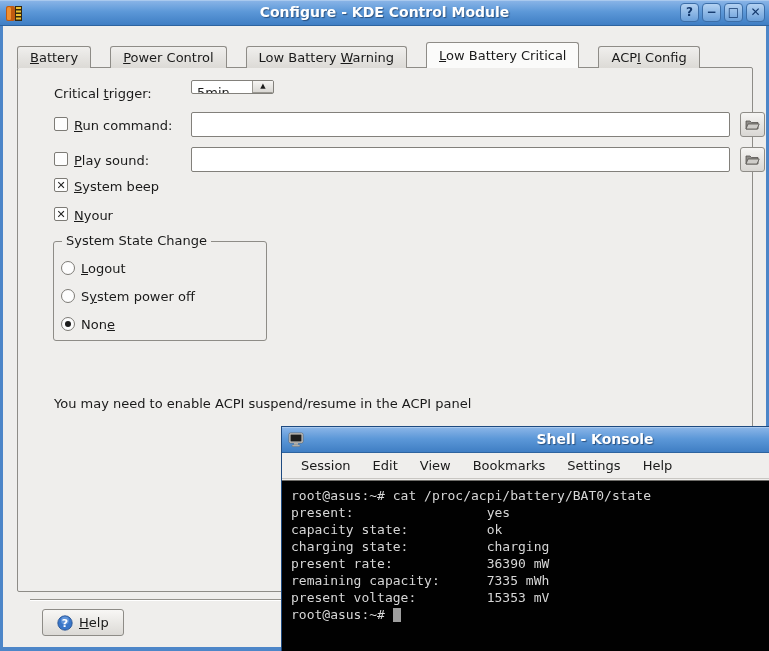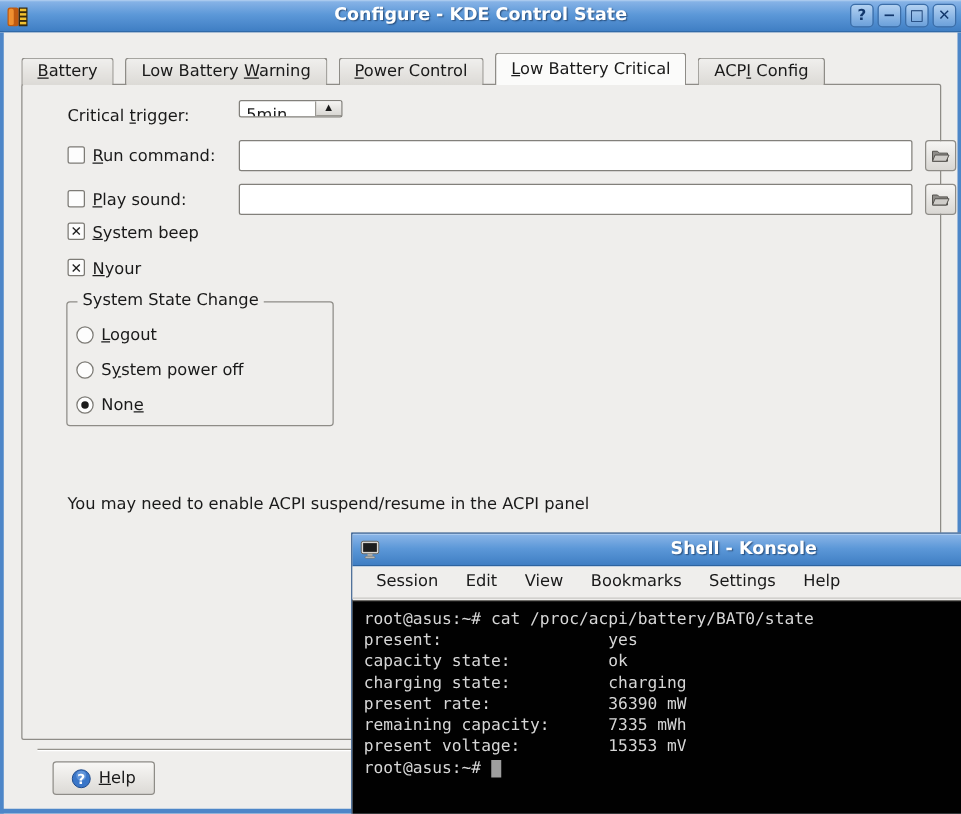--- a/index.html
+++ b/index.html
@@ -19,21 +19,21 @@
   .tb-btn { width:19px; height:19px; border-radius:4px; border:1px solid #3c6ea8;
     background:linear-gradient(to bottom,#b4d2f2,#6ba0da);
     color:#12376b; font-weight:bold; font-size:12px; line-height:17px; text-align:center; cursor:default; }
   .win-body { position:absolute; left:0; right:0; top:26px; bottom:0; background:#efeeec;
     border-left:3px solid #4d86c8; border-right:3px solid #4d86c8; border-bottom:4px solid #4d86c8; }
 
   
   .tabs { position:absolute; left:17px; top:42px; height:26px; display:flex; align-items:flex-end; z-index:3; }
   .tab { height:22px; padding:0 12px; display:flex; align-items:center;
     background:linear-gradient(to bottom,#f0efed,#dcdad6);
-    border:1px solid #8e8c87; border-bottom:none; border-radius:3px 3px 0 0; margin-right:9px; white-space:pre; }
+    border:1px solid #8e8c87; border-bottom:none; border-radius:3px 3px 0 0; margin-right:19px; white-space:pre; }
   .tab.active { height:26px; background:#fbfbfa;justify-content:flex-end; }
   .tab-pane { position:absolute; left:17px; top:67px; width:736px; height:525px;
     border:1px solid #8e8c87; border-radius:2px; background:#efeeec; z-index:1; }
 
   
   .abs { position:absolute;margin-left:24px; }
   .field-label { white-space:pre; z-index:2; }
   .spinbox { left:167px; top:80px; width:83px; height:14px; border:1px solid #82807b;
     border-radius:2px; background:#fff; display:flex; z-index:2; overflow:hidden; }
   .spin-text { flex:1; padding:4px 0 0 5px; }
@@ -86,35 +86,35 @@
   <div class="titlebar">
     <svg class="app-icon" viewBox="0 0 18 18">
       <rect x="1" y="2" width="9" height="15" rx="2" fill="#c05a10"></rect>
       <rect x="2" y="3" width="4" height="13" rx="1.5" fill="#f09030"></rect>
       <rect x="10" y="2" width="7" height="15" fill="#35280f"></rect>
       <rect x="11" y="3" width="5" height="2" fill="#f0c030"></rect>
       <rect x="11" y="6.5" width="5" height="2" fill="#f0c030"></rect>
       <rect x="11" y="10" width="5" height="2" fill="#f0c030"></rect>
       <rect x="11" y="13.5" width="5" height="2" fill="#f0c030"></rect>
     </svg>
-    <div class="win-title">Configure - KDE Control State</div>
+    <div class="win-title">Configure - KDE Control Module</div>
     <div class="tb-buttons">
       <div class="tb-btn">?</div>
       <div class="tb-btn">−</div>
       <div class="tb-btn">□</div>
       <div class="tb-btn">✕</div>
     </div>
   </div>
 
   <div class="win-body"></div>
 
   <div class="tabs">
     <div class="tab"><span><span></span><u>B</u><span>attery</span></span></div>
+    <div class="tab"><span><span></span><u>P</u><span>ower Control</span></span></div>
     <div class="tab"><span><span>Low Battery </span><u>W</u><span>arning</span></span></div>
-    <div class="tab"><span><span></span><u>P</u><span>ower Control</span></span></div>
     <div class="tab active"><span><span></span><u>L</u><span>ow Battery Critical</span></span></div>
     <div class="tab"><span><span>ACP</span><u>I</u><span> Config</span></span></div>
   </div>
   <div class="tab-pane"></div>
 
   <div class="abs field-label" style="left:30px; top:86px;"><span>Critical </span><u>t</u><span>rigger:</span></div>
   <div class="abs spinbox">
     <div class="spin-text">5min</div>
     <div class="spin-btns">
       <div class="spin-btn">▲</div>

